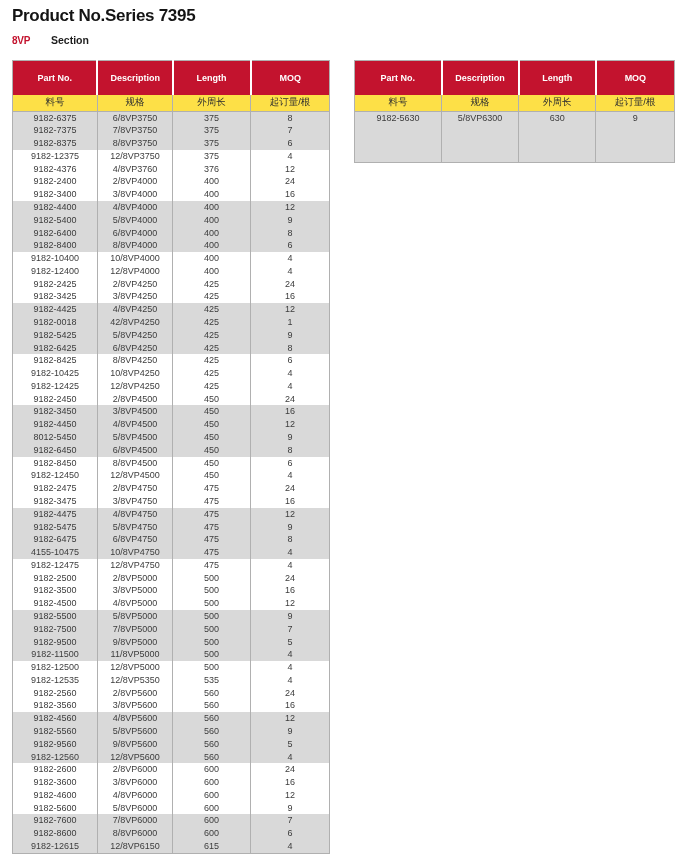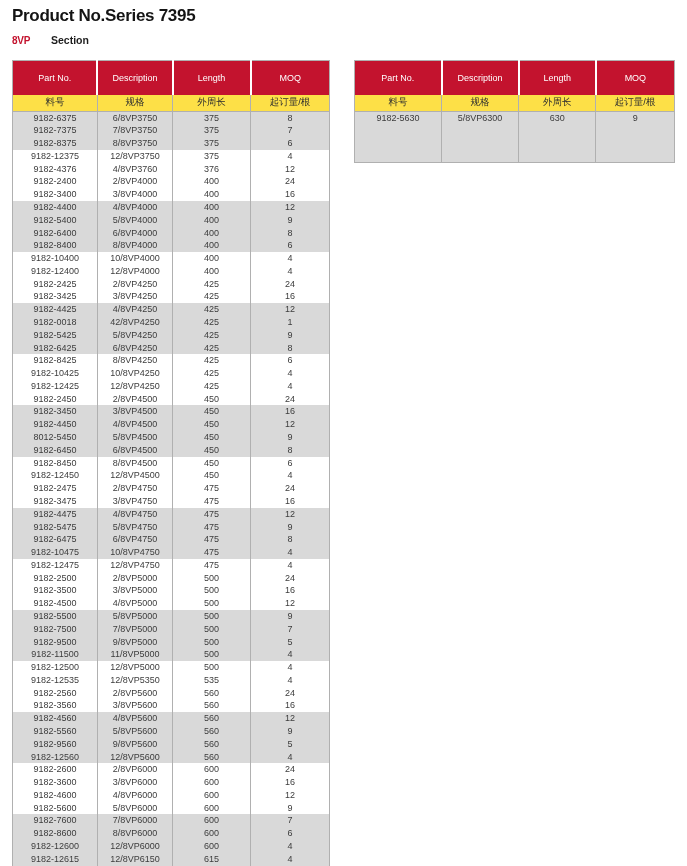--- a/index.html
+++ b/index.html
@@ -54,21 +54,21 @@
     table-layout: fixed;
     border: 1px solid var(--border);
   }
   .tbl-left  { width: 321px; }
   .tbl-right { width: 324px; }
 
   thead th.hdr-en {
     background: var(--red);
     color: #ffffff;
     font-size: 9px;
-    font-weight: normal;
+    font-weight: bold;
     height: 28px;
     padding: 12px;
     text-align: center;
     border-left: 2px solid #ffffff;
     border-bottom: none;
   }
   thead th.hdr-en:first-child { border-left: none; }
 
   thead td.hdr-zh {
     height: 16px;
@@ -329,21 +329,21 @@
             <td>475</td>
             <td>9</td>
           </tr>
           <tr class="band">
             <td>9182-6475</td>
             <td>6/8VP4750</td>
             <td>475</td>
             <td>8</td>
           </tr>
           <tr class="band">
-            <td>9182-10475</td>
+            <td>4155-10475</td>
             <td>10/8VP4750</td>
             <td>475</td>
             <td>4</td>
           </tr>
           <tr>
             <td>9182-12475</td>
             <td>12/8VP4750</td>
             <td>475</td>
             <td>4</td>
           </tr>
@@ -465,26 +465,20 @@
             <td>9182-7600</td>
             <td>7/8VP6000</td>
             <td>600</td>
             <td>7</td>
           </tr>
           <tr class="band">
             <td>9182-8600</td>
             <td>8/8VP6000</td>
             <td>600</td>
             <td>6</td>
-          </tr>
-          <tr class="band">
-            <td>9182-12600</td>
-            <td>12/8VP6000</td>
-            <td>600</td>
-            <td>4</td>
           </tr>
           <tr class="band">
             <td>9182-12615</td>
             <td>12/8VP6150</td>
             <td>615</td>
             <td>4</td>
           </tr>
         </tbody>
     </table>
 

